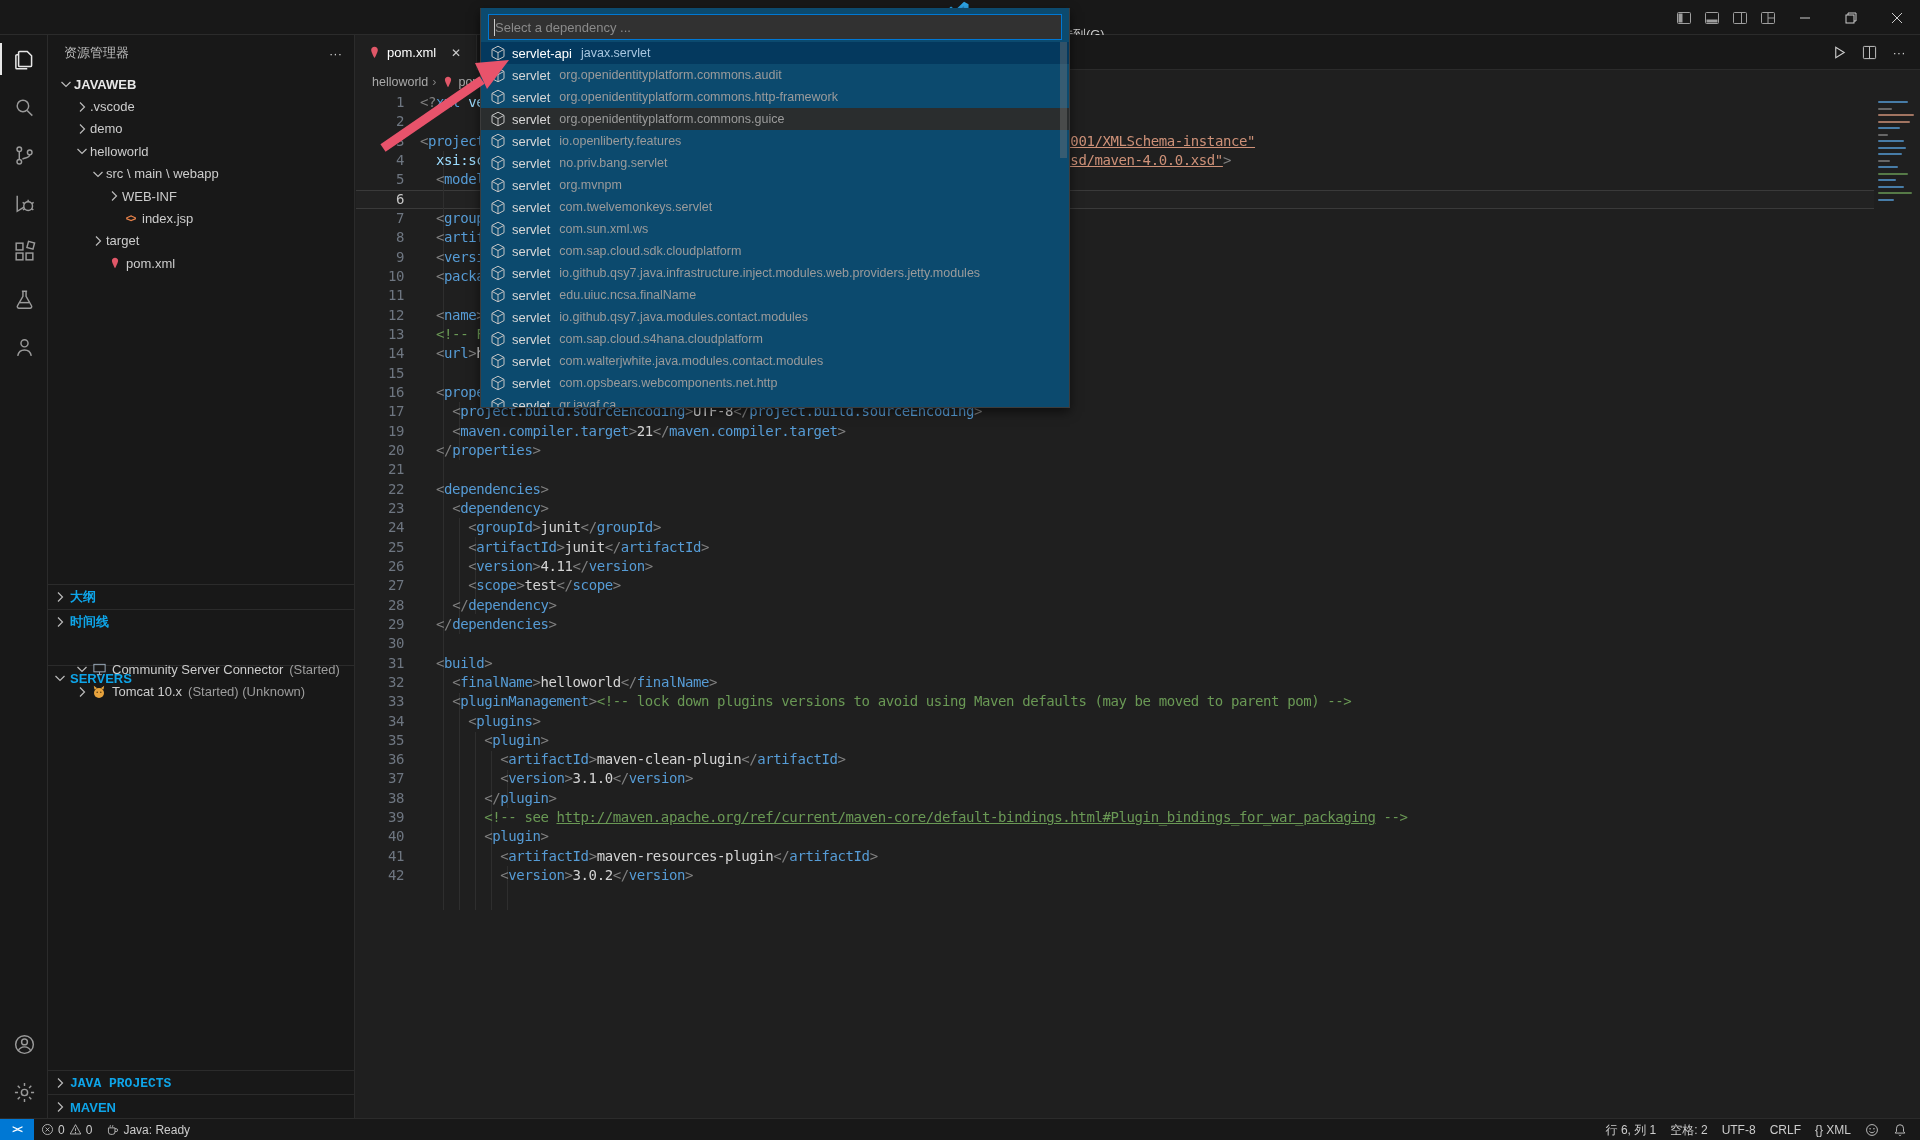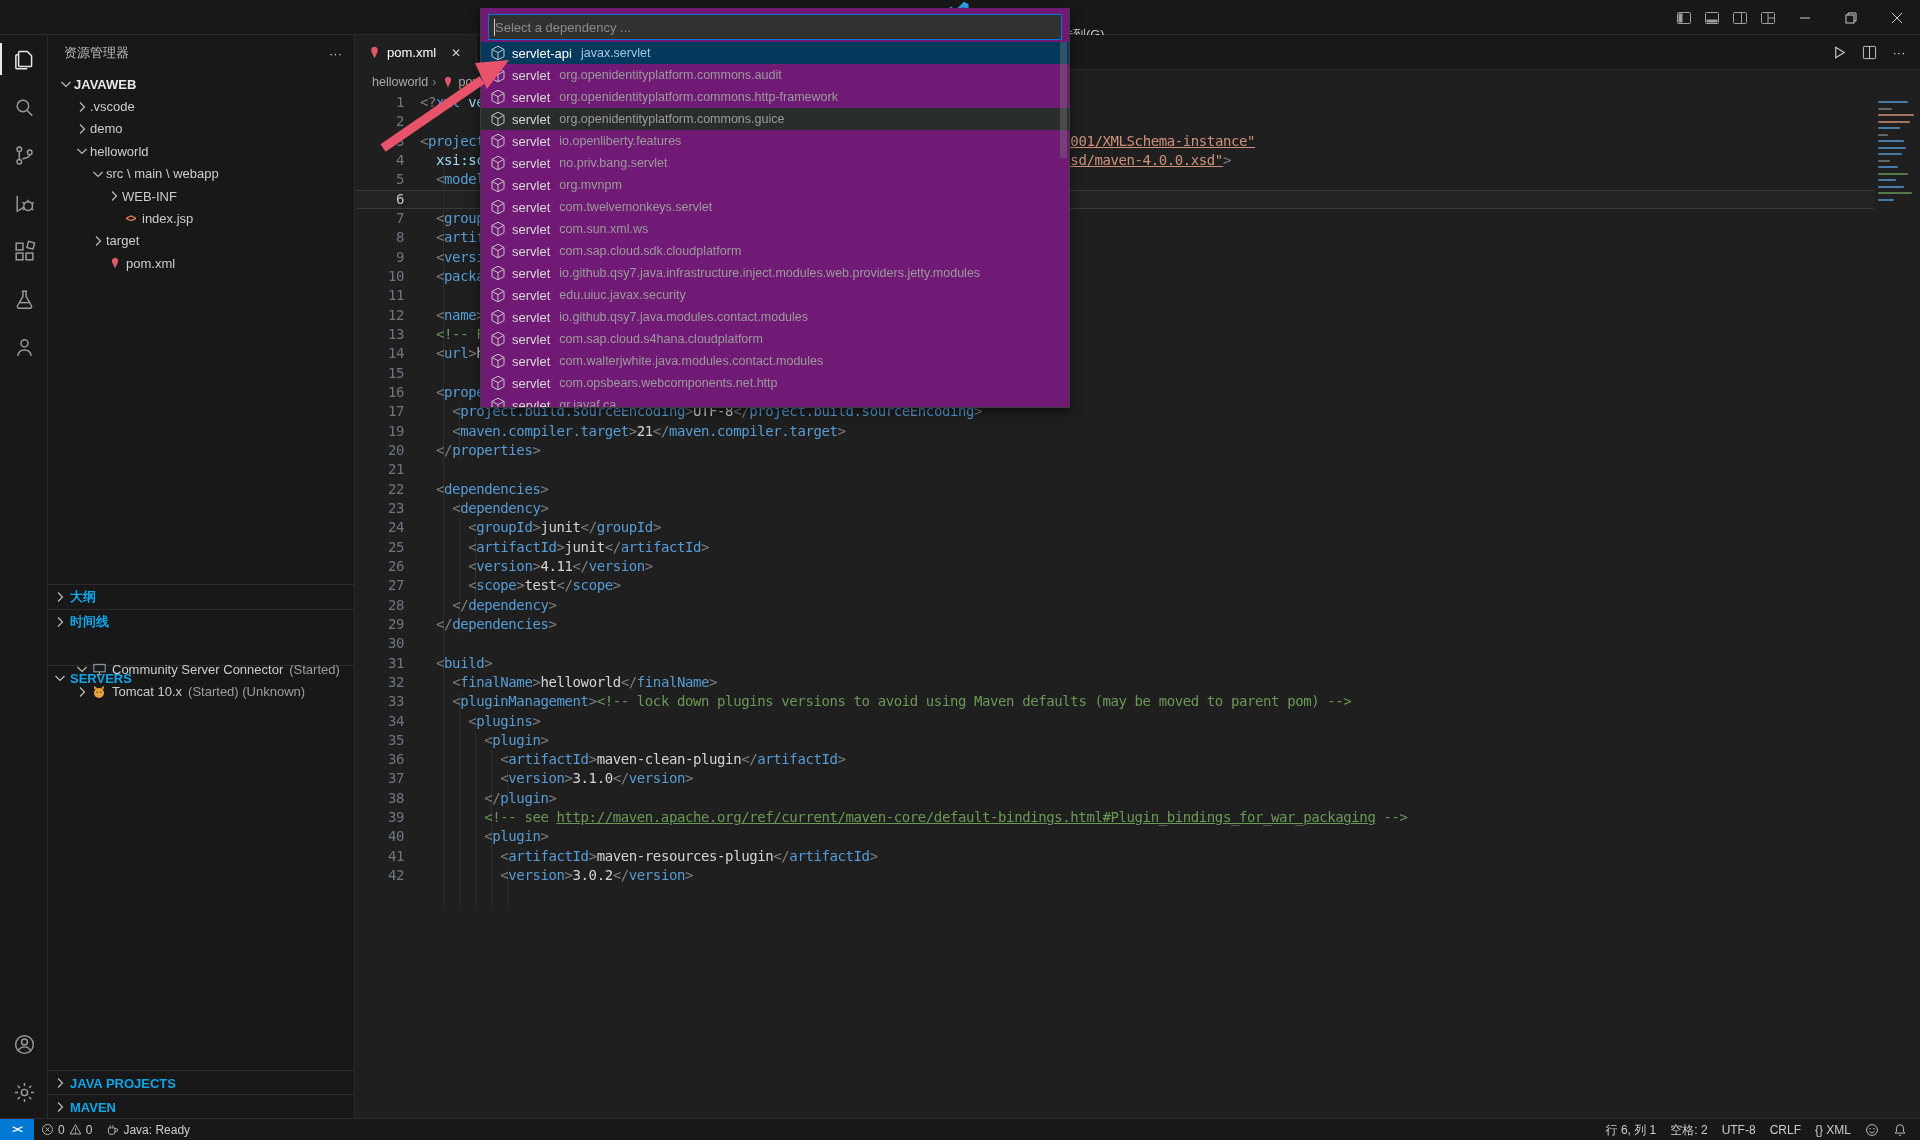--- a/index.html
+++ b/index.html
@@ -70,21 +70,21 @@
   .mm-dash { position:absolute; height:2px; border-radius:1px; opacity:.75; }
 
   
   #statusbar { position:absolute; left:0; right:0; bottom:0; height:22px; background:#181818; border-top:1px solid #2b2b2b; display:flex; align-items:center; font-size:12px; color:#cccccc; }
   #remote-ind { width:34px; height:22px; background:#0078d4; color:#ffffff; display:flex; align-items:center; justify-content:center; font-weight:bold; font-size:10px; letter-spacing:-1px; }
   .sb-item { display:flex; align-items:center; gap:4px; padding:0 7px; height:22px; cursor:pointer; }
   #statusbar-right { position:absolute; right:6px; top:0; height:22px; display:flex; align-items:center; }
 
   
   #quickpick { position:absolute; left:480px; top:8px; width:590px; height:400px; z-index:40;
-     background:#701a75; border:1px solid #3c3c3c; border-top:none; box-shadow:0 4px 10px rgba(0,0,0,.55); overflow:hidden; }
+     background:#0c4a6e; border:1px solid #3c3c3c; border-top:none; box-shadow:0 4px 10px rgba(0,0,0,.55); overflow:hidden; }
   #qp-input-wrap { position:absolute; left:7px; right:7px; top:6px; height:26px; background:#313131; border:1px solid #0078d4; display:flex; align-items:center; }
   #qp-input { flex:1; background:transparent; border:none; outline:none; color:#cccccc; font-family:"Liberation Sans","DejaVu Sans",sans-serif; font-size:13px; padding:0 6px; }
   #qp-input::placeholder { color:#8a8a8a; }
   #qp-caret { position:absolute; left:5px; top:4px; width:1px; height:17px; background:#cccccc; }
   #qp-list { position:absolute; left:0; right:0; top:34px; }
   .qp-row { height:22px; display:flex; align-items:center; padding-left:9px; white-space:nowrap; overflow:hidden; cursor:pointer; }
   .qp-row .picon { width:16px; flex:0 0 16px; margin-right:6px; }
   .qp-row .qlabel { color:#d7d7d7; }
   .qp-row .qdesc { color:#9b9b9b; margin-left:9px; font-size:12.5px; }
   .qp-row.selected { background:#04395e; }
@@ -356,21 +356,21 @@
               <polygon points="12.5,5.5 13.2,1.8 9.8,4.2" fill="#e8a33d"></polygon>
               <circle cx="6.2" cy="8.2" r=".8" fill="#5c3d10"></circle>
               <circle cx="9.8" cy="8.2" r=".8" fill="#5c3d10"></circle>
             </svg>
           </span>
           <span>Tomcat 10.x</span>
           <span class="dim">(Started) (Unknown)</span>
         </div>
       </div>
 
-    <div class="section-row" style="top:auto; bottom:23px;">
+    <div class="section-row" style="top:auto; bottom:23px;font-family:Liberation Mono, monospace;">
       <span class="chev">
           <svg width="16" height="16" viewBox="0 0 16 16">
             <path d="M6 3.5 10.5 8 6 12.5" fill="none" stroke="#bbbbbb" stroke-width="1.2"></path>
           </svg>
         </span>
         <span>JAVA PROJECTS</span>
     </div>
     <div class="section-row" style="top:auto; bottom:-1px;">
       <span class="chev">
           <svg width="16" height="16" viewBox="0 0 16 16">
@@ -663,21 +663,21 @@
           <span class="qdesc">io.github.qsy7.java.infrastructure.inject.modules.web.providers.jetty.modules</span>
         </div>
         <div class="qp-row">
           <span class="picon">
             <svg width="16" height="16" viewBox="0 0 16 16">
               <path d="M8 1.2 14 4.4v7.2L8 14.8 2 11.6V4.4Z" fill="none" stroke="#c5c5c5"></path>
               <path d="M2.2 4.5 8 7.6l5.8-3.1 M8 7.6v7" fill="none" stroke="#c5c5c5"></path>
             </svg>
           </span>
           <span class="qlabel">servlet</span>
-          <span class="qdesc">edu.uiuc.javax.security</span>
+          <span class="qdesc">edu.uiuc.ncsa.finalName</span>
         </div>
         <div class="qp-row">
           <span class="picon">
             <svg width="16" height="16" viewBox="0 0 16 16">
               <path d="M8 1.2 14 4.4v7.2L8 14.8 2 11.6V4.4Z" fill="none" stroke="#c5c5c5"></path>
               <path d="M2.2 4.5 8 7.6l5.8-3.1 M8 7.6v7" fill="none" stroke="#c5c5c5"></path>
             </svg>
           </span>
           <span class="qlabel">servlet</span>
           <span class="qdesc">io.github.qsy7.java.modules.contact.modules</span>

